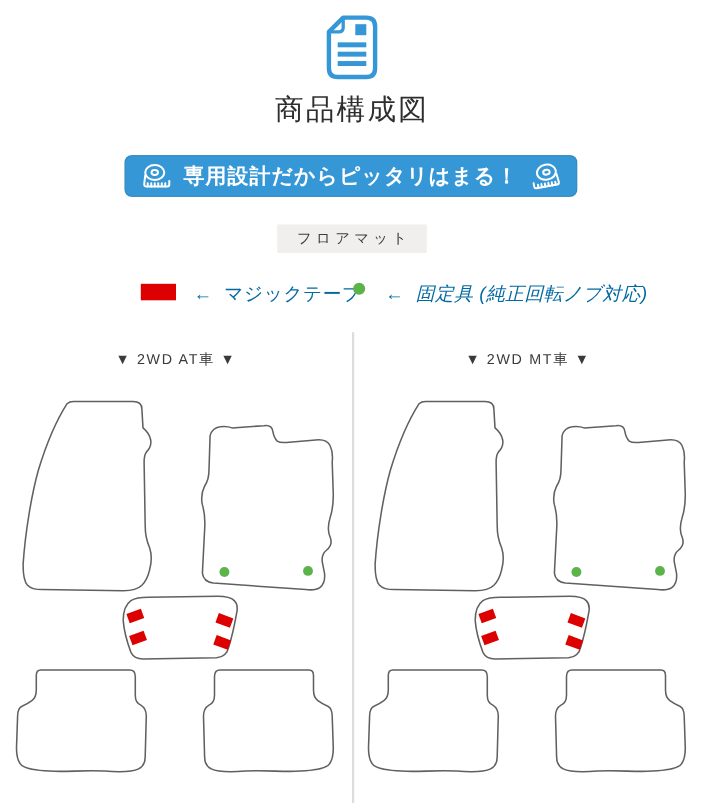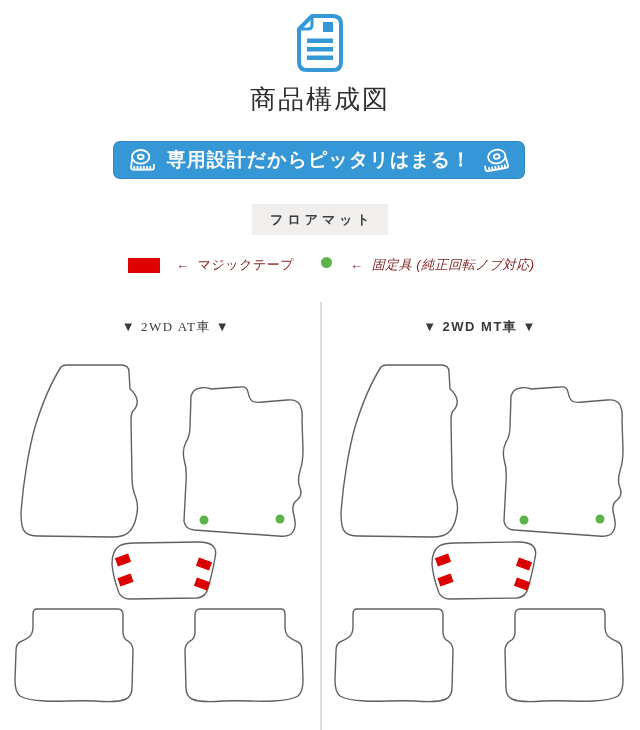--- a/index.html
+++ b/index.html
@@ -34,55 +34,55 @@
     color: #ffffff;
     font-family: "Liberation Serif", "DejaVu Serif", serif;
     font-weight: bold; font-size: 19px; letter-spacing: 1px;
     white-space: nowrap;
   }
   .tape-icon { width: 31px; height: 24px; }
   .tape-icon.right { transform: scaleX(-1) rotate(10deg); }
 
   
   .product-label {
-    position: absolute; left: 252px; top: 204px; width: 136px; height: 31px;
+    position: absolute; left: 252px; top: 204px; width: 136px; height: 26px;
     background: var(--label-bg, #f1efed);
-    color: #3d3d3d; font-size: 13px; font-weight: bold; letter-spacing: 4px;
+    color: #3d3d3d; font-size: 13px; font-weight: normal; letter-spacing: 4px;
     display: flex; align-items: center; justify-content: center;
     box-sizing: border-box; padding-left: 4px;
   }
 
   
   .legend { position: absolute; left: 0; top: 0; }
   .velcro-swatch {
     position: absolute; left: 128px; top: 258px; width: 32px; height: 15px;
     background: var(--velcro-red, #dd0000);
   }
   .legend-text {
-    position: absolute; top: 256px; font-size: 13px; color: #7f1d1d;
+    position: absolute; top: 256px; font-size: 17px; color: #0369a1;
     letter-spacing: 0.5px; white-space: nowrap;
   }
   .legend-text.velcro { left: 176px; }
   .legend-text.fastener { left: 350px; font-style: italic; }
   .fastener-legend-dot {
     position: absolute; left: 321px; top: 257px; width: 11px; height: 11px;
     border-radius: 50%; background: var(--fastener-green, #5cb34a);
   }
 
   
   .section-divider {
     position: absolute; left: 320px; top: 302px; width: 2px; height: 428px;
     background: var(--divider-gray, #dcdcdc);
   }
   .section-header {
     position: absolute; top: 318px; width: 320px; text-align: center;
     font-size: 13px; color: #3a3a3a; letter-spacing: 1.5px; white-space: nowrap;
   }
-  .section-header.at { left: 16px; font-family: Liberation Serif, serif; }
-  .section-header.mt { left: 320px; font-weight: bold; }
+  .section-header.at { left: 0; }
+  .section-header.mt { left: 320px; }
   .mats-svg { position: absolute; top: 350px; width: 320px; height: 380px; }
   .mats-svg.at { left: 0; }
   .mats-svg.mt { left: 320px; }
 
   .mat {
     fill: #ffffff;
     stroke: var(--outline-gray, #606060);
     stroke-width: 1.4;
     stroke-linejoin: round;
   }

